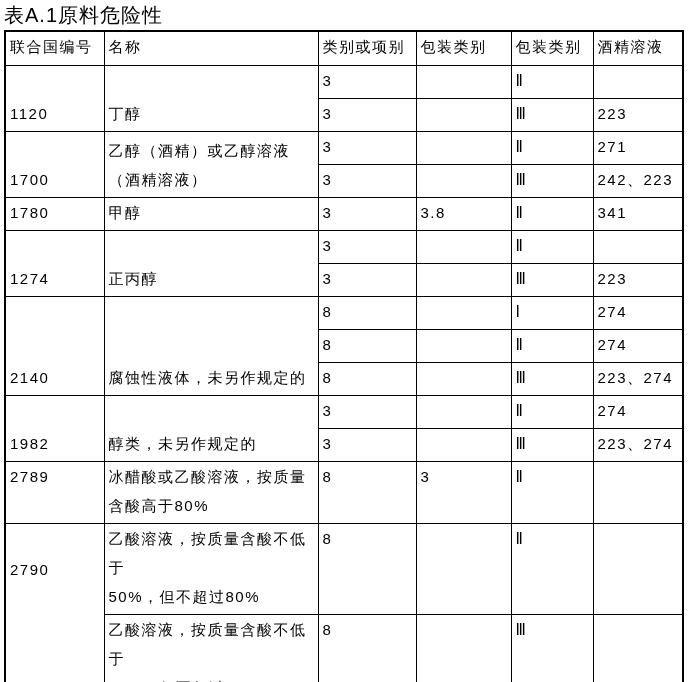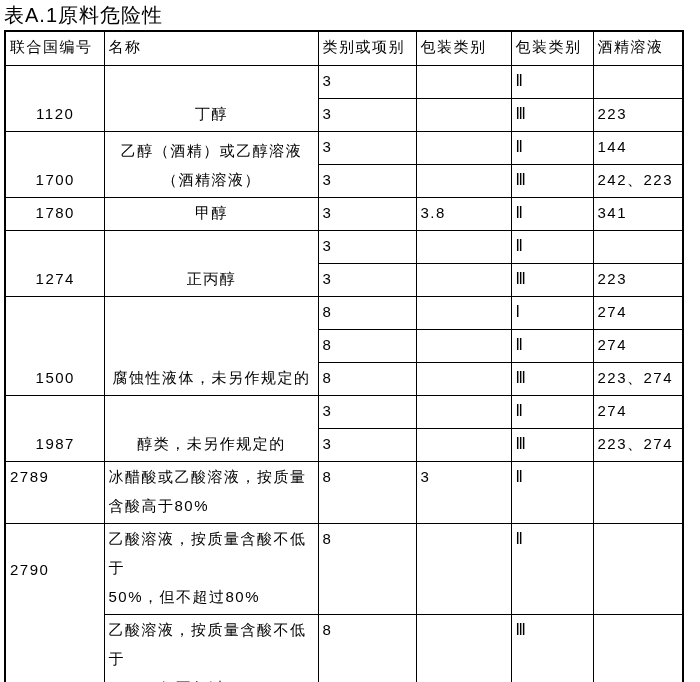--- a/index.html
+++ b/index.html
@@ -43,21 +43,20 @@
     line-height: 29px;
     overflow: hidden;
     white-space: nowrap;
   }
   table.hazard th {
     vertical-align: bottom;
     padding-bottom: 4px;
   }
   table.hazard td.vb {
     vertical-align: bottom;
-    text-align: center;
   }
   table.hazard td.wrap {
     white-space: pre-line;
   }
   table.hazard td.lead {
     vertical-align: top;
     padding-top: 31px;
   }
 </style>
 </head>
@@ -102,21 +101,21 @@
       <td>223</td>
     </tr>
 
     <tr style="height:32px">
       <td rowspan="2" class="vb">1700</td>
       <td rowspan="2" class="vb wrap">乙醇（酒精）或乙醇溶液
 （酒精溶液）</td>
       <td>3</td>
       <td></td>
       <td>Ⅱ</td>
-      <td>144</td>
+      <td>271</td>
     </tr>
     <tr style="height:32px">
       <td>3</td>
       <td></td>
       <td>Ⅲ</td>
       <td>242、223</td>
     </tr>
 
     <tr style="height:30px">
       <td class="vb">1780</td>
@@ -136,42 +135,42 @@
       <td></td>
     </tr>
     <tr style="height:33px">
       <td>3</td>
       <td></td>
       <td>Ⅲ</td>
       <td>223</td>
     </tr>
 
     <tr style="height:30px">
-      <td rowspan="3" class="vb">1500</td>
+      <td rowspan="3" class="vb">2140</td>
       <td rowspan="3" class="vb">腐蚀性液体，未另作规定的</td>
       <td>8</td>
       <td></td>
       <td>Ⅰ</td>
       <td>274</td>
     </tr>
     <tr style="height:33px">
       <td>8</td>
       <td></td>
       <td>Ⅱ</td>
       <td>274</td>
     </tr>
     <tr style="height:29px">
       <td>8</td>
       <td></td>
       <td>Ⅲ</td>
       <td>223、274</td>
     </tr>
 
     <tr style="height:31px">
-      <td rowspan="2" class="vb">1987</td>
+      <td rowspan="2" class="vb">1982</td>
       <td rowspan="2" class="vb">醇类，未另作规定的</td>
       <td>3</td>
       <td></td>
       <td>Ⅱ</td>
       <td>274</td>
     </tr>
     <tr style="height:32px">
       <td>3</td>
       <td></td>
       <td>Ⅲ</td>

